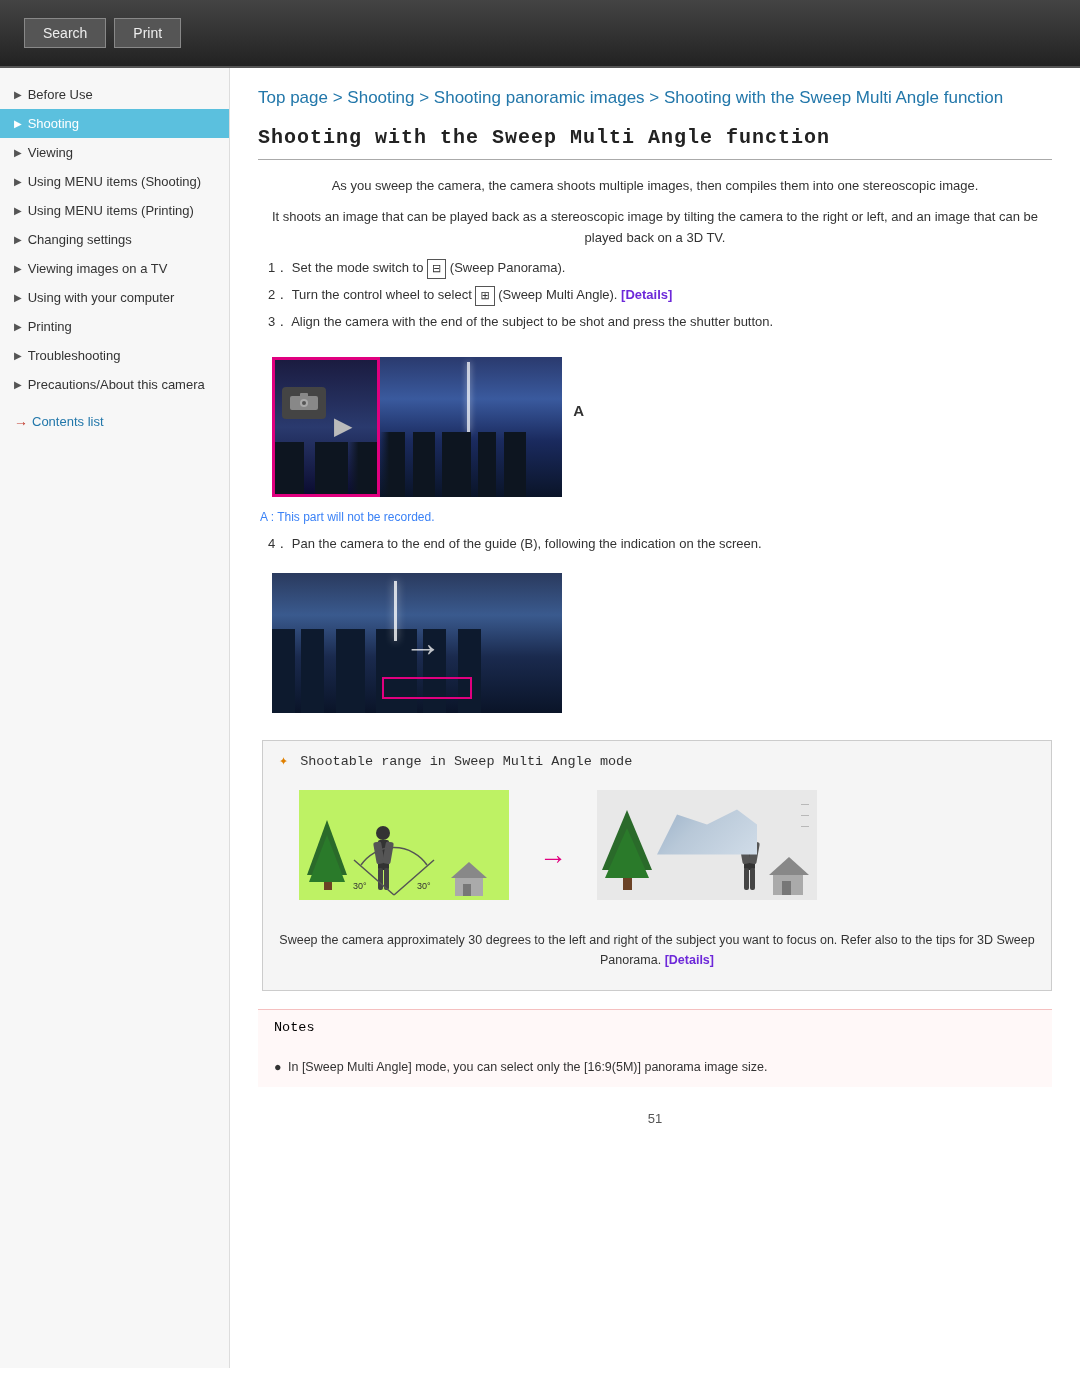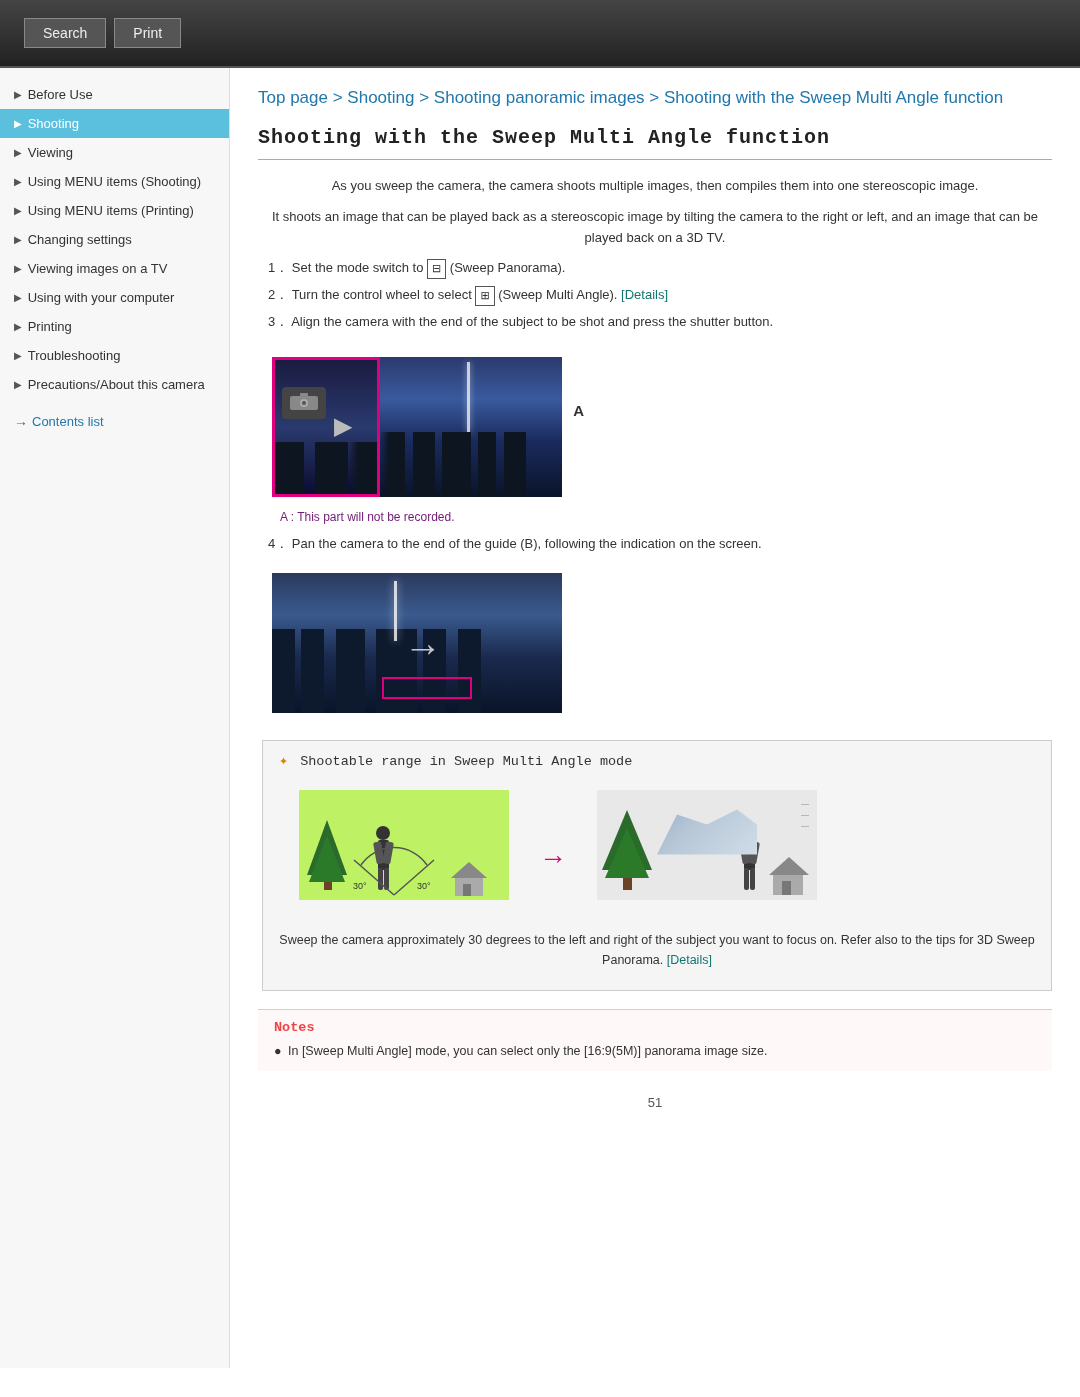--- a/index.html
+++ b/index.html
@@ -118,26 +118,26 @@
       text-align: center;
     }
 
     
     .steps { margin: 10px 0 10px 10px; }
     .step-item {
       margin-bottom: 6px;
       font-size: 13px;
       line-height: 1.6;
     }
-    .step-link { color: #0f766e; text-decoration: none; }
+    .step-link { color: #6d28d9; text-decoration: none; font-weight: bold; }
 
     .caption-a {
       font-size: 12px;
-      color: #701a75;
-      margin: 6px 0 10px 22px;
+      color: #3b82f6;
+      margin: 6px 0 10px 2px;
     }
 
     
     .shootable-section {
       border: 1px solid #ccc;
       background: #f5f5f5;
       margin: 18px 0 14px 4px;
       padding: 10px 16px;
     }
     .shootable-title {
@@ -158,24 +158,24 @@
     }
 
     
     .notes-section {
       background: #fff8f8;
       border-top: 1px solid #f5c0c0;
       margin-top: 18px;
       padding: 10px 16px;
     }
     .notes-title {
-      color: #ef4444;
+      color: #000000;
       font-size: 13.5px;
-      font-weight: bold;
-      margin-bottom: 6px;
+      font-weight: normal;
+      margin-bottom: 22px;
       font-family: 'Courier New', monospace;
     }
     .note-item {
       font-size: 12.5px;
       line-height: 1.6;
       padding-left: 14px;
       position: relative;
     }
     .note-item::before {
       content: '●';

